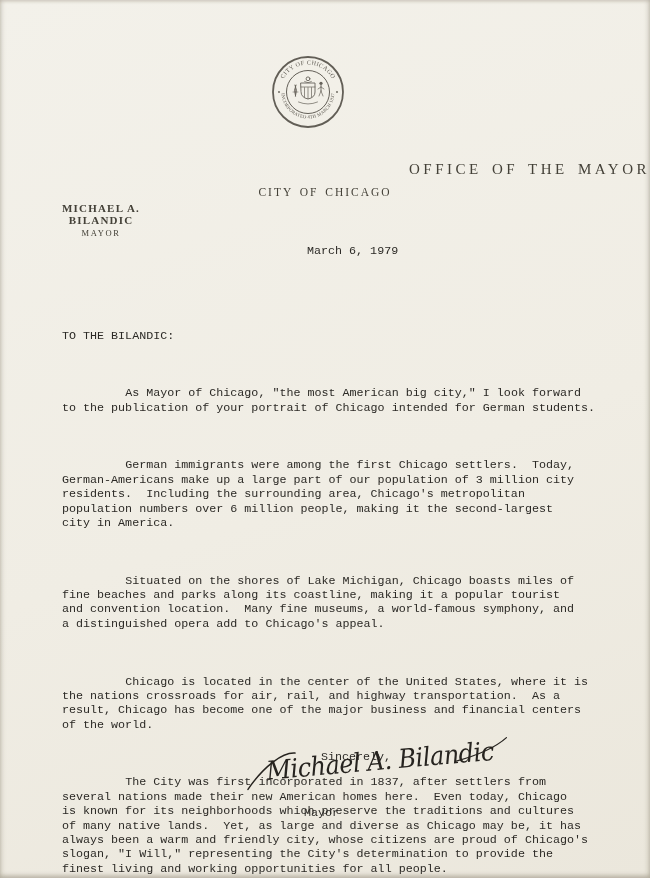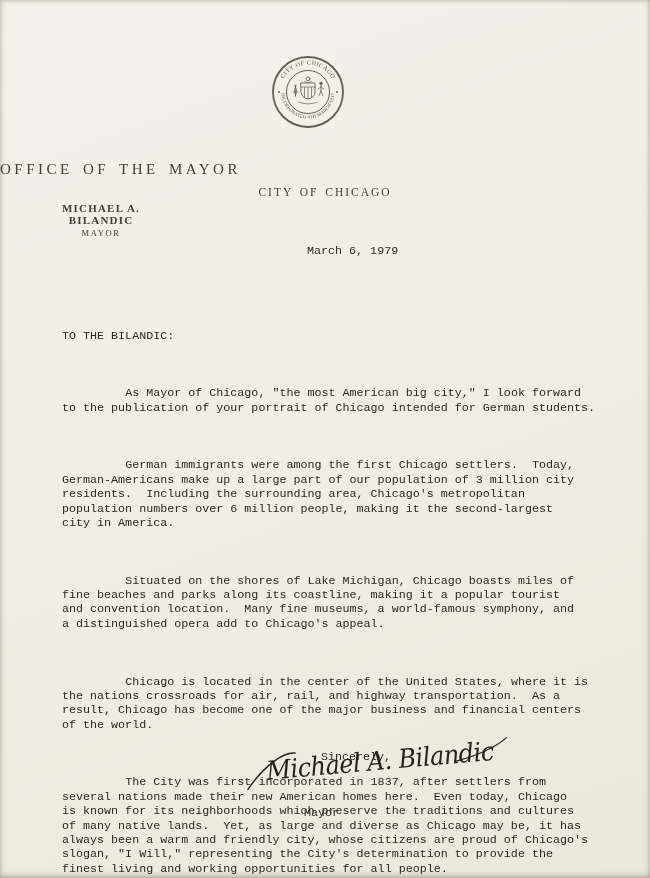--- a/index.html
+++ b/index.html
@@ -14,21 +14,21 @@
     box-shadow: inset 0 2px 3px rgba(140,130,110,.18),
                 inset 0 -3px 4px rgba(110,100,80,.30),
                 inset -3px 0 4px rgba(130,120,100,.14),
                 inset 3px 0 4px rgba(130,120,100,.10);
     color:#2b2925;
   }
   
   .seal { position:absolute; left:268px; top:52px; width:80px; height:80px; opacity:.92; }
   .seal text { font-family:"Liberation Serif",serif; fill:#524e46; }
   .office-line {
-    position:absolute; left:0; top:161px; width:100%; text-align:left;
+    position:absolute; left:0; top:161px; width:100%; text-align:right;
     font-family:"Liberation Serif",serif; font-size:15px; font-weight:500;
     letter-spacing:3.5px; color:#444138; word-spacing:3px;
   }
   .city-line {
     position:absolute; left:0; top:186px; width:100%; text-align:center;
     font-family:"Liberation Serif",serif; font-size:11.5px;
     letter-spacing:2px; color:#444138; word-spacing:2px;
   }
   .name-block {
     position:absolute; left:38px; top:202px; width:126px; text-align:center;

